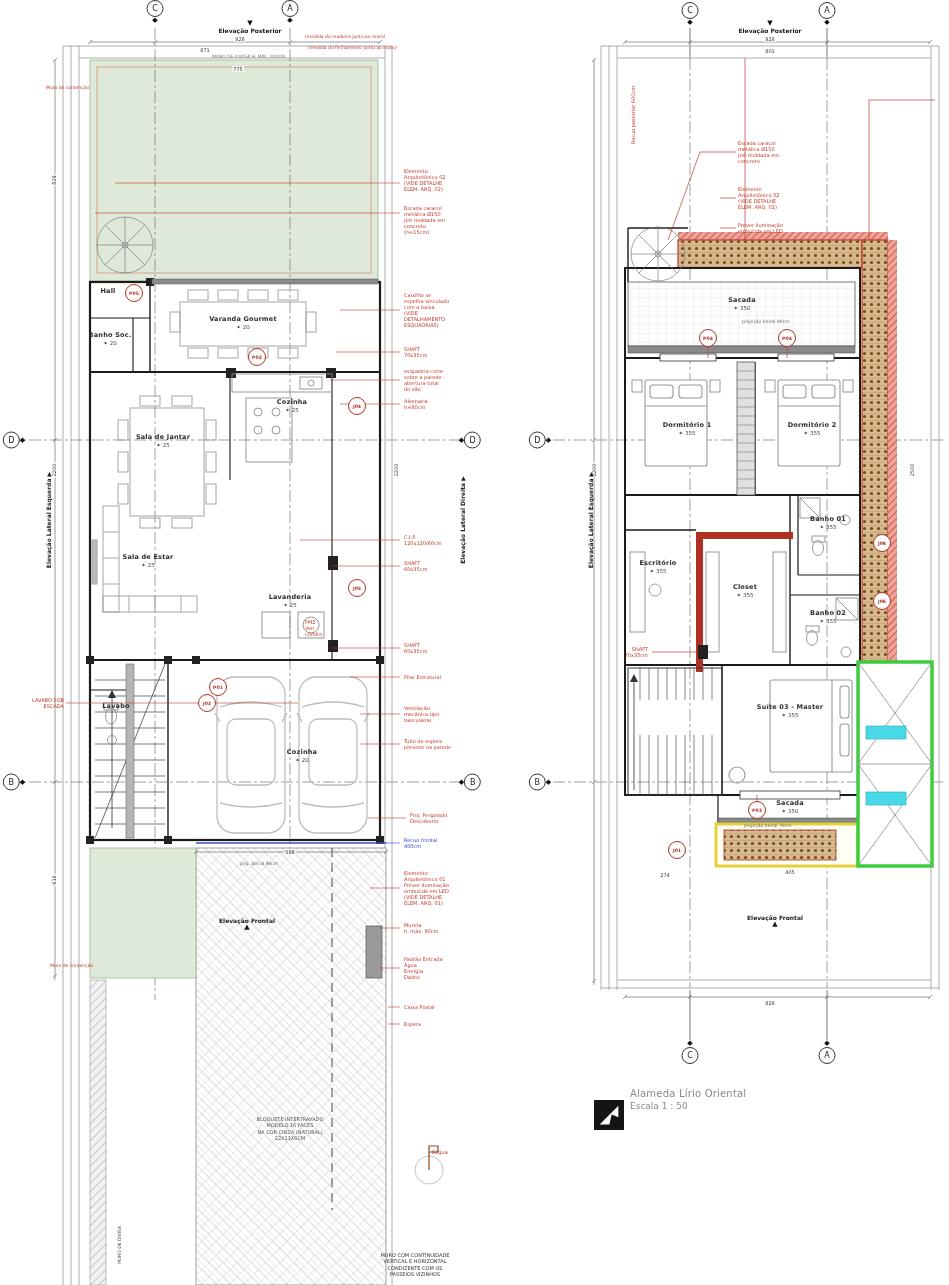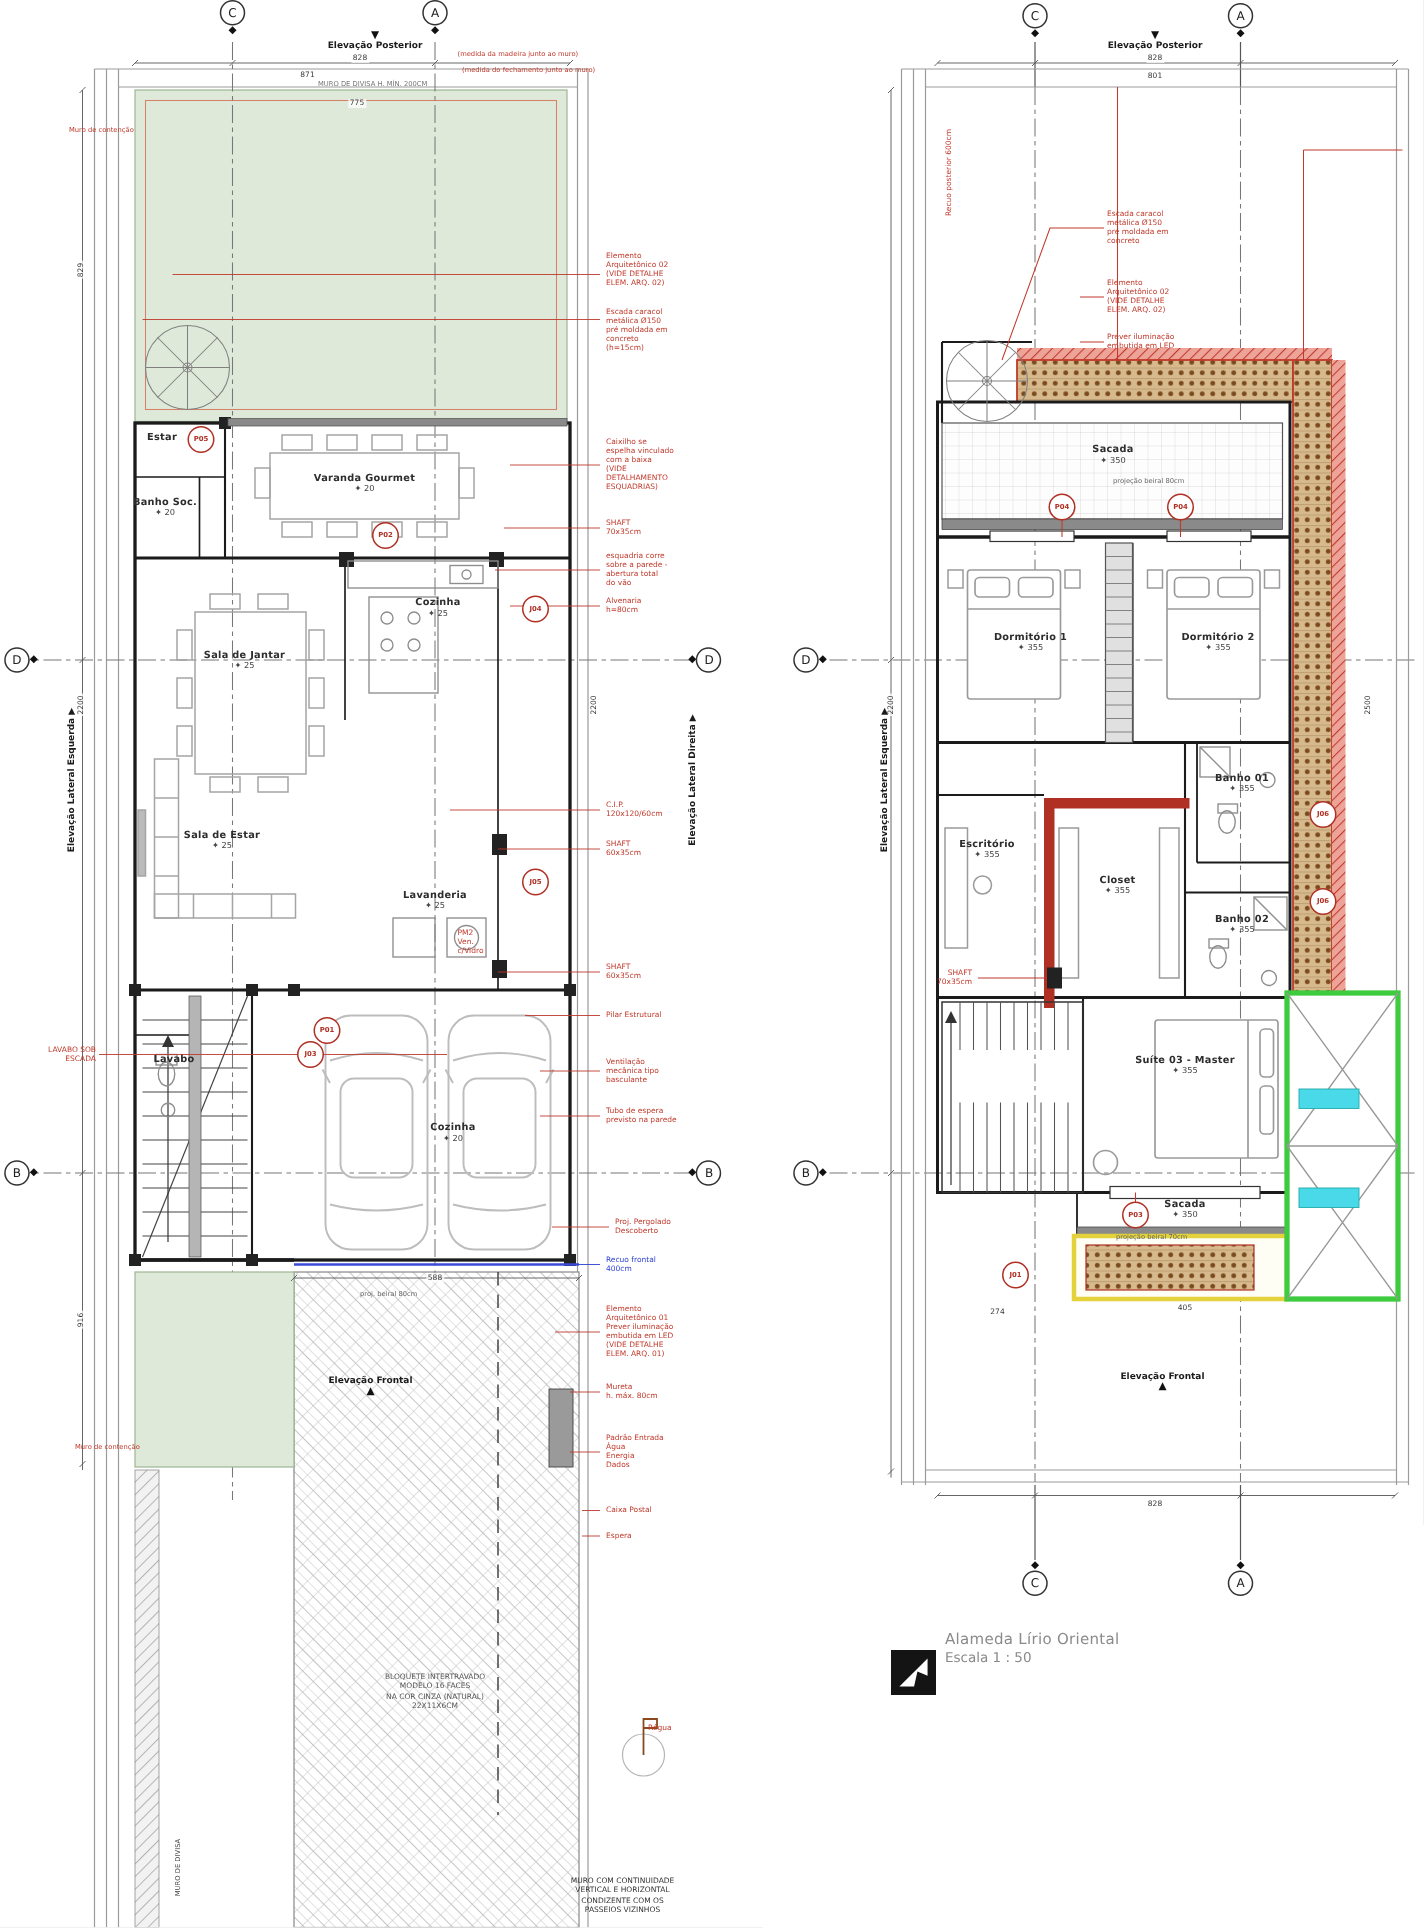--- a/index.html
+++ b/index.html
@@ -325,21 +325,21 @@
 
   <g stroke="#555" stroke-width=".6" fill="none">
     <path d="M625 42H930M623 44l4-4M928 44l4-4M688 44l4-4M825 44l4-4"></path>
     <path d="M625 997H930M623 999l4-4M928 999l4-4M688 999l4-4M825 999l4-4"></path>
     <path d="M594 60V985M592 62l4-4M592 442l4-4M592 784l4-4M592 983l4-4"></path>
   </g>
 </svg>
 
 <div id="overlay">
       <div class="room" style="left: 108px; top: 291px;">
-        <div class="rname">Estar</div>
+        <div class="rname">Hall</div>
       </div>
       <div class="room" style="left: 110px; top: 338px;">
         <div class="rname">Banho Soc.</div>
         <div class="rlevel">✦ 20</div>
       </div>
       <div class="room" style="left: 243px; top: 322px;">
         <div class="rname">Varanda Gourmet</div>
         <div class="rlevel">✦ 20</div>
       </div>
       <div class="room" style="left: 163px; top: 440px;">

